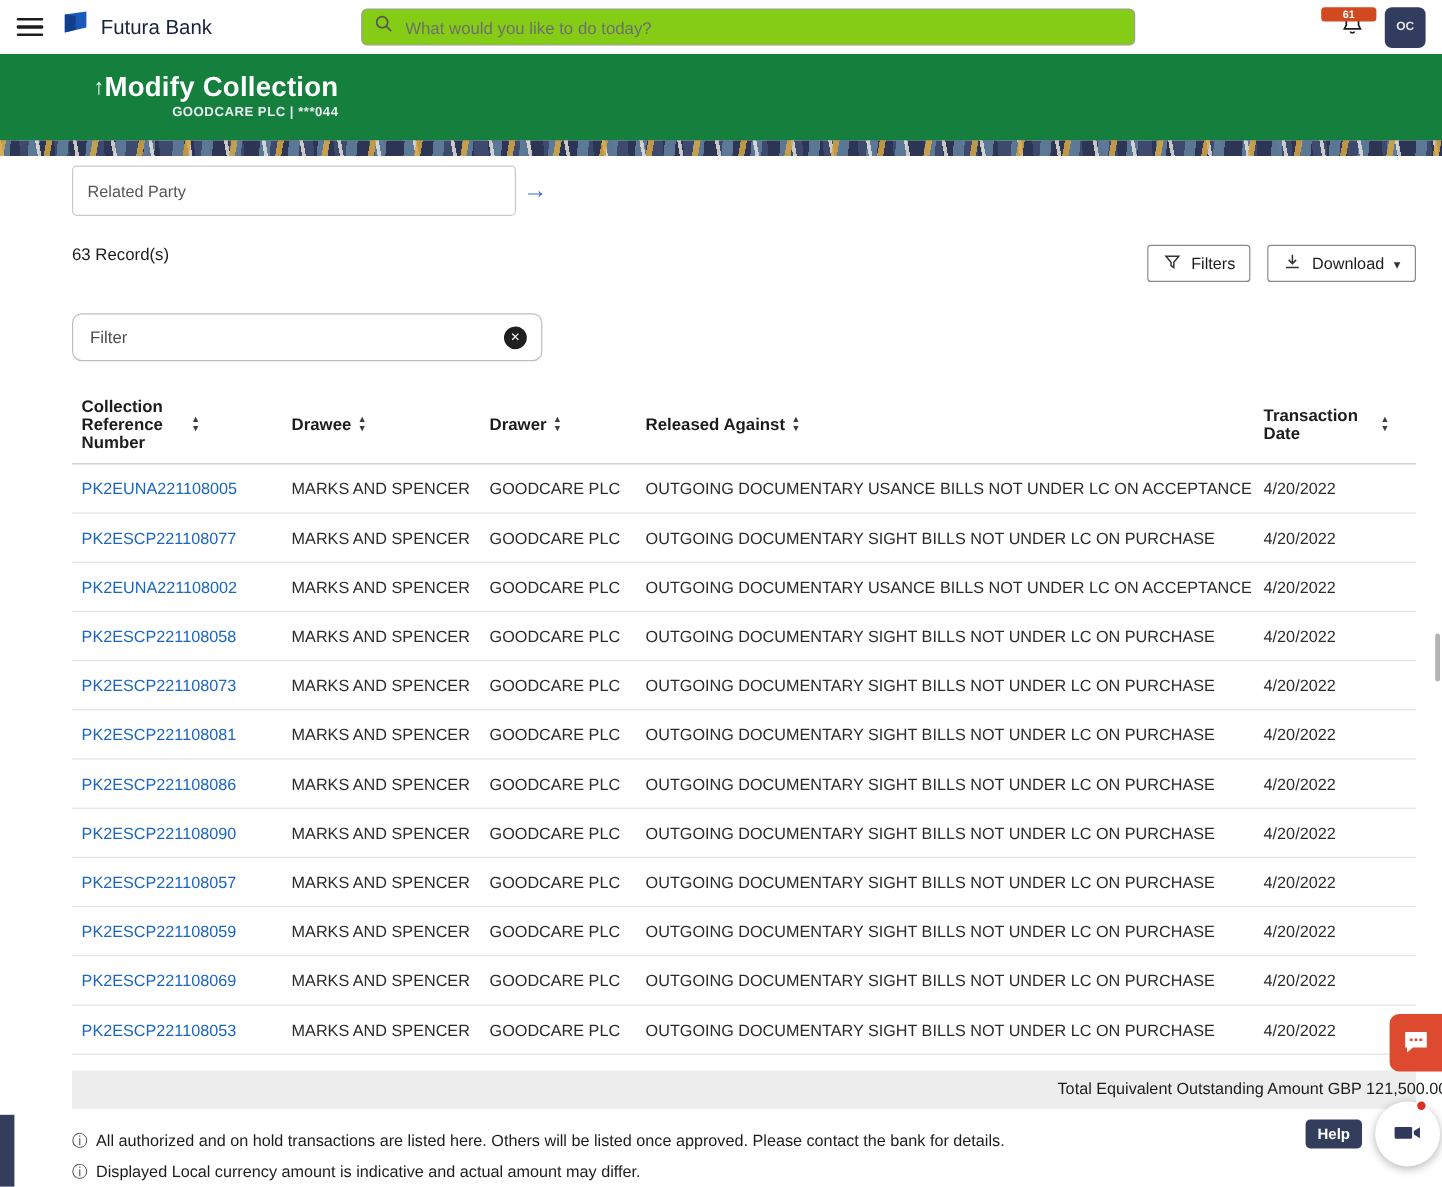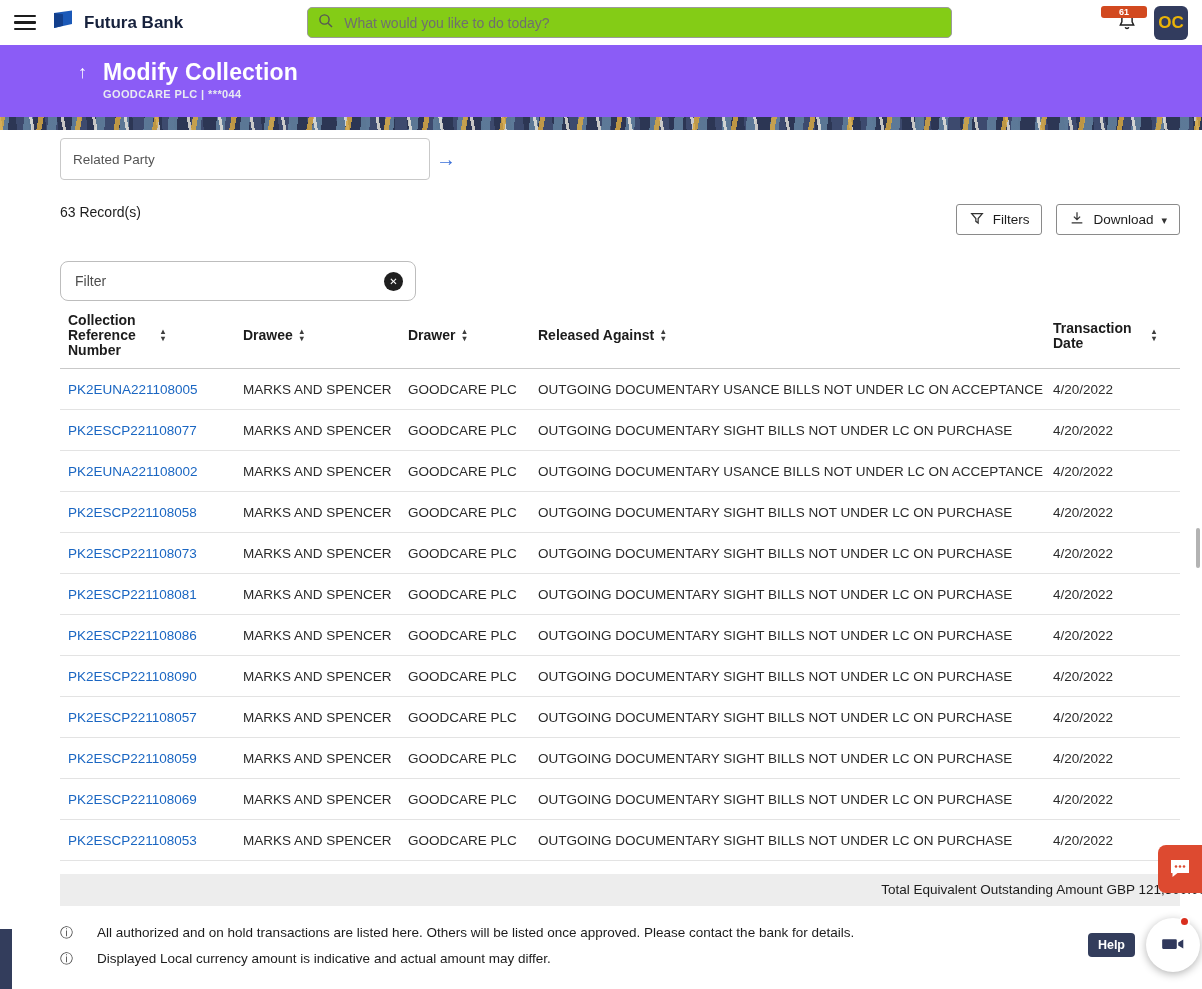--- a/index.html
+++ b/index.html
@@ -4,33 +4,33 @@
 <style>
   html,body{margin:0;padding:0;width:1202px;height:989px;overflow:hidden;background:#fff;
     font-family:"Liberation Sans", sans-serif; color:#222; position:relative;}
   *{box-sizing:border-box;}
 
   
   .topbar{height:45px;background:#fff;display:flex;align-items:center;padding:0 14px;gap:14px;}
   .hamburger{width:22px;height:15px;display:flex;flex-direction:column;justify-content:space-between;cursor:pointer;}
   .hamburger i{display:block;height:2.4px;background:#1d1d1d;border-radius:1px;}
   .brand{display:flex;align-items:center;gap:8px;}
-  .brand-name{font-size:17px;font-weight:bold;color:#17223d;}
+  .brand-name{font-size:17px;font-weight:normal;color:#17223d;}
   .searchbox{flex:0 0 645px;margin-left:110px;margin-right:auto;height:31px;border:1px solid #9b9b9b;
     border-radius:5px;display:flex;align-items:center;padding:0 10px;gap:8px;background:#84cc16;}
   .searchbox input{border:none;outline:none;flex:1;font-size:14px;font-family:inherit;color:#333;background:transparent;}
   .searchbox input::placeholder{color:#6f6f6f;}
   .bell-wrap{position:relative;width:26px;height:26px;display:flex;align-items:center;justify-content:center;cursor:pointer;}
   .badge{position:absolute;top:-4px;right:-7px;background:#d2491f;color:#fff;font-size:9px;font-weight:bold;
     border-radius:3px;padding:1px 18px;line-height:10px;}
-  .avatar{width:34px;height:34px;border-radius:6px;background:#323c5e;color:#eab308;font-weight:bold;font-size:17px;
+  .avatar{width:34px;height:34px;border-radius:6px;background:#323c5e;color:#e5e5e5;font-weight:bold;font-size:10px;
     display:flex;align-items:center;justify-content:center;cursor:pointer;}
 
   
-  .page-header{height:72px;background:#8b5cf6;color:#fff;display:flex;align-items:flex-start;padding:14px 0 0 78px;gap:16px;}
+  .page-header{height:72px;background:#15803d;color:#fff;display:flex;align-items:flex-start;padding:14px 0 0 78px;text-align:right;}
   .back-arrow{color:#fff;font-size:18px;line-height:26px;cursor:pointer;}
   .back-arrow::before{content:"\2191";}
   .page-title{font-size:23px;font-weight:bold;line-height:26px;letter-spacing:.2px;}
   .page-subtitle{font-size:11px;font-weight:bold;letter-spacing:.4px;margin-top:3px;color:#e8eaf2;}
   .pattern-strip{height:13px;
     background:
       repeating-linear-gradient(100deg, rgba(214,167,66,.85) 0 5px, transparent 5px 38px),
       repeating-linear-gradient(80deg, rgba(238,234,224,.8) 0 3px, transparent 3px 31px),
       repeating-linear-gradient(95deg, rgba(96,126,156,.9) 0 9px, transparent 9px 24px),
       repeating-linear-gradient(85deg, #2c3654 0 17px, #3d4a6e 17px 29px);}
@@ -45,49 +45,49 @@
   .go-arrow::before{content:"\2192";}
 
   .records-row{margin-top:24px;display:flex;}
   .records-count{font-size:14px;color:#1c1c1c;}
   .action-buttons{margin-left:auto;display:flex;gap:14px;}
   .btn{height:31px;border:1px solid #8a8a8a;border-radius:3px;background:#fff;display:flex;align-items:center;
     gap:8px;padding:0 12px;font-size:13.5px;color:#1c1c1c;font-family:inherit;cursor:pointer;}
   .btn svg{flex:0 0 auto;}
   .caret::after{content:"\25BE";font-size:11px;color:#333;}
 
-  .filterbox{margin-top:26px;width:356px;height:40px;border:1px solid #bdbdbd;border-radius:8px;display:flex;
+  .filterbox{margin-top:26px;width:392px;height:40px;border:1px solid #bdbdbd;border-radius:8px;display:flex;
     align-items:center;padding:0 12px;gap:8px;}
   .filterbox input{border:none;outline:none;flex:1;font-size:14px;font-family:inherit;color:#333;}
   .filterbox input::placeholder{color:#4d4d4d;}
   .clear-btn{width:19px;height:19px;border-radius:50%;background:#1f1f1f;color:#fff;display:flex;align-items:center;
     justify-content:center;font-size:10px;cursor:pointer;border:none;padding:0;}
   .clear-btn::before{content:"\2715";}
 
   
-  table.collections{margin-top:4px;width:1120px;border-collapse:collapse;table-layout:fixed;}
+  table.collections{margin-top:22px;width:1120px;border-collapse:collapse;table-layout:fixed;}
   col.c-ref{width:175px;} col.c-drawee{width:165px;} col.c-drawer{width:130px;}
   col.c-released{width:515px;} col.c-date{width:135px;}
   thead th{text-align:left;font-size:14px;font-weight:bold;color:#1c1c1c;padding:8px 8px 10px 8px;
     border-bottom:1px solid #c9c9c9;vertical-align:middle;}
   .th-wrap{display:flex;align-items:center;gap:7px;}
   .th-label{line-height:15px;white-space:nowrap;}
   th.wrap3 .th-label{white-space:normal;max-width:86px;}
   th.wrap2 .th-label{white-space:normal;max-width:92px;}
   .sort{display:inline-flex;flex-direction:column;font-size:8px;line-height:6.5px;color:#3d3d3d;cursor:pointer;}
   .sort::before{content:"\25B4";} .sort::after{content:"\25BE";}
   tbody td{height:41px;padding:0 8px;border-bottom:1px solid #e3e3e3;font-size:13.5px;color:#2b2b2b;
     white-space:nowrap;overflow:hidden;}
   tbody a{color:#1a66c2;text-decoration:none;}
 
   .total-bar{width:1120px;height:32px;background:#ededed;margin-top:13px;position:relative;}
   .total-text{position:absolute;right:-26px;top:8px;font-size:13.5px;color:#1c1c1c;white-space:nowrap;}
 
   .notes{margin-top:18px;}
-  .note{display:flex;align-items:flex-start;gap:24px;font-size:13.5px;color:#1c1c1c;line-height:17px;}
+  .note{display:flex;align-items:flex-start;gap:7px;font-size:13.5px;color:#1c1c1c;line-height:17px;}
   .note + .note{margin-top:9px;}
   .info-icon{color:#444;font-size:13px;line-height:17px;}
   .info-icon::before{content:"\24D8";}
 
   
   .corner-block{position:absolute;left:0;bottom:0;width:12px;height:60px;background:#333d5c;}
   .scroll-thumb{position:absolute;right:2px;top:528px;width:4px;height:40px;background:#b3b3b3;border-radius:2px;cursor:pointer;}
   .chat-fab{position:absolute;right:0;top:845px;width:44px;height:48px;background:#dd4a30;border:none;
     border-radius:8px 0 0 8px;display:flex;align-items:center;justify-content:center;cursor:pointer;}
   .video-fab{position:absolute;right:2px;top:918px;width:54px;height:54px;border-radius:50%;background:#fff;border:none;

